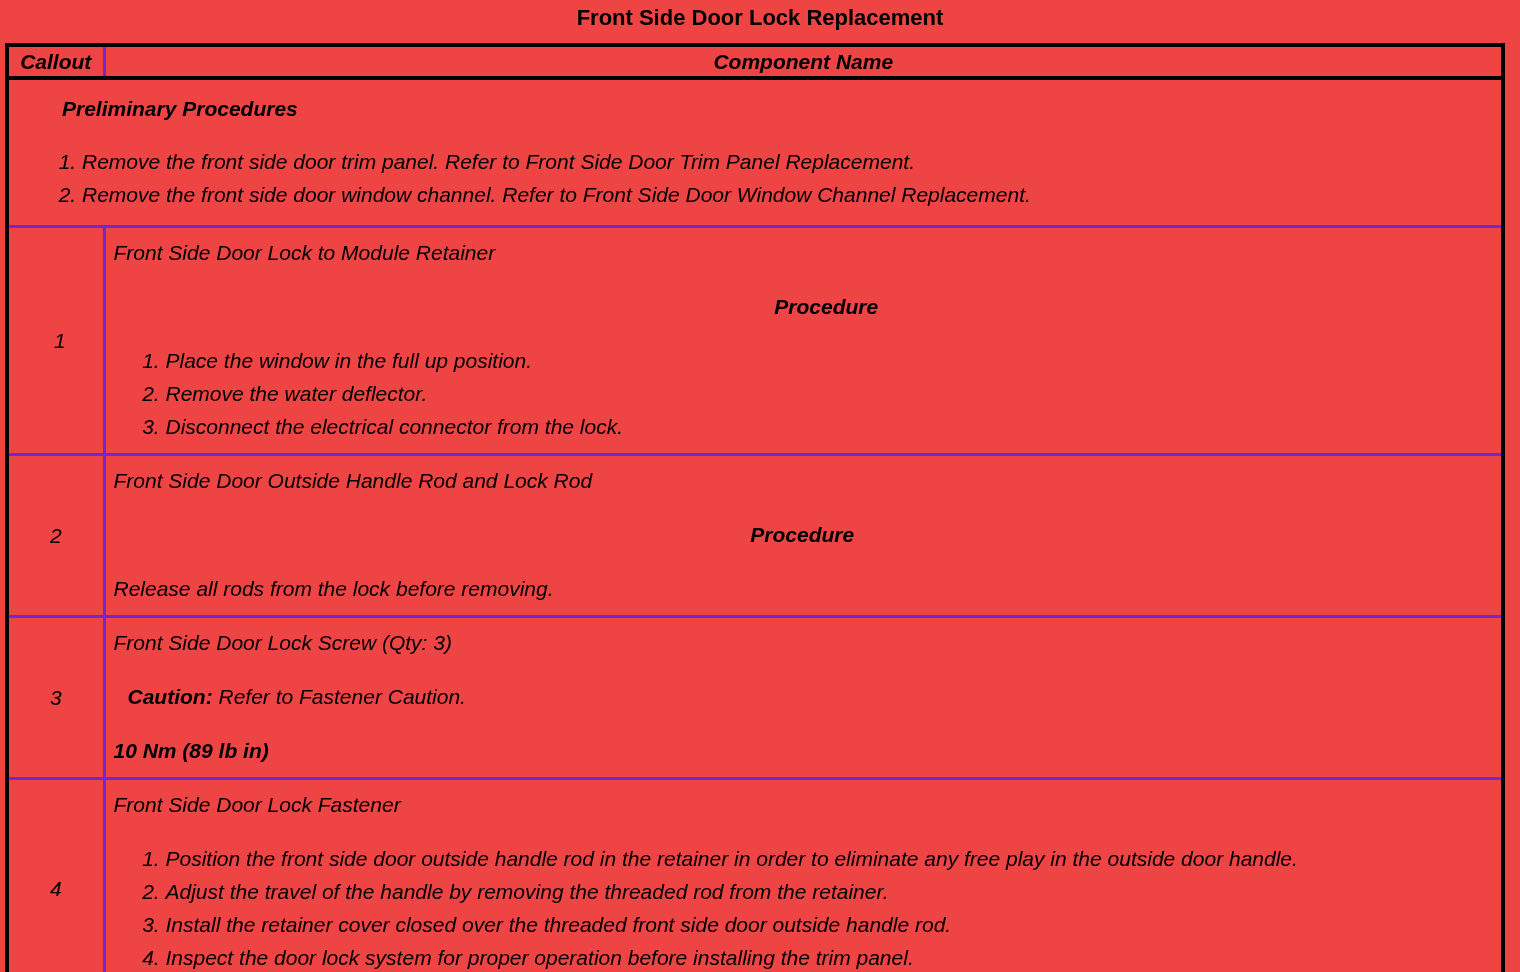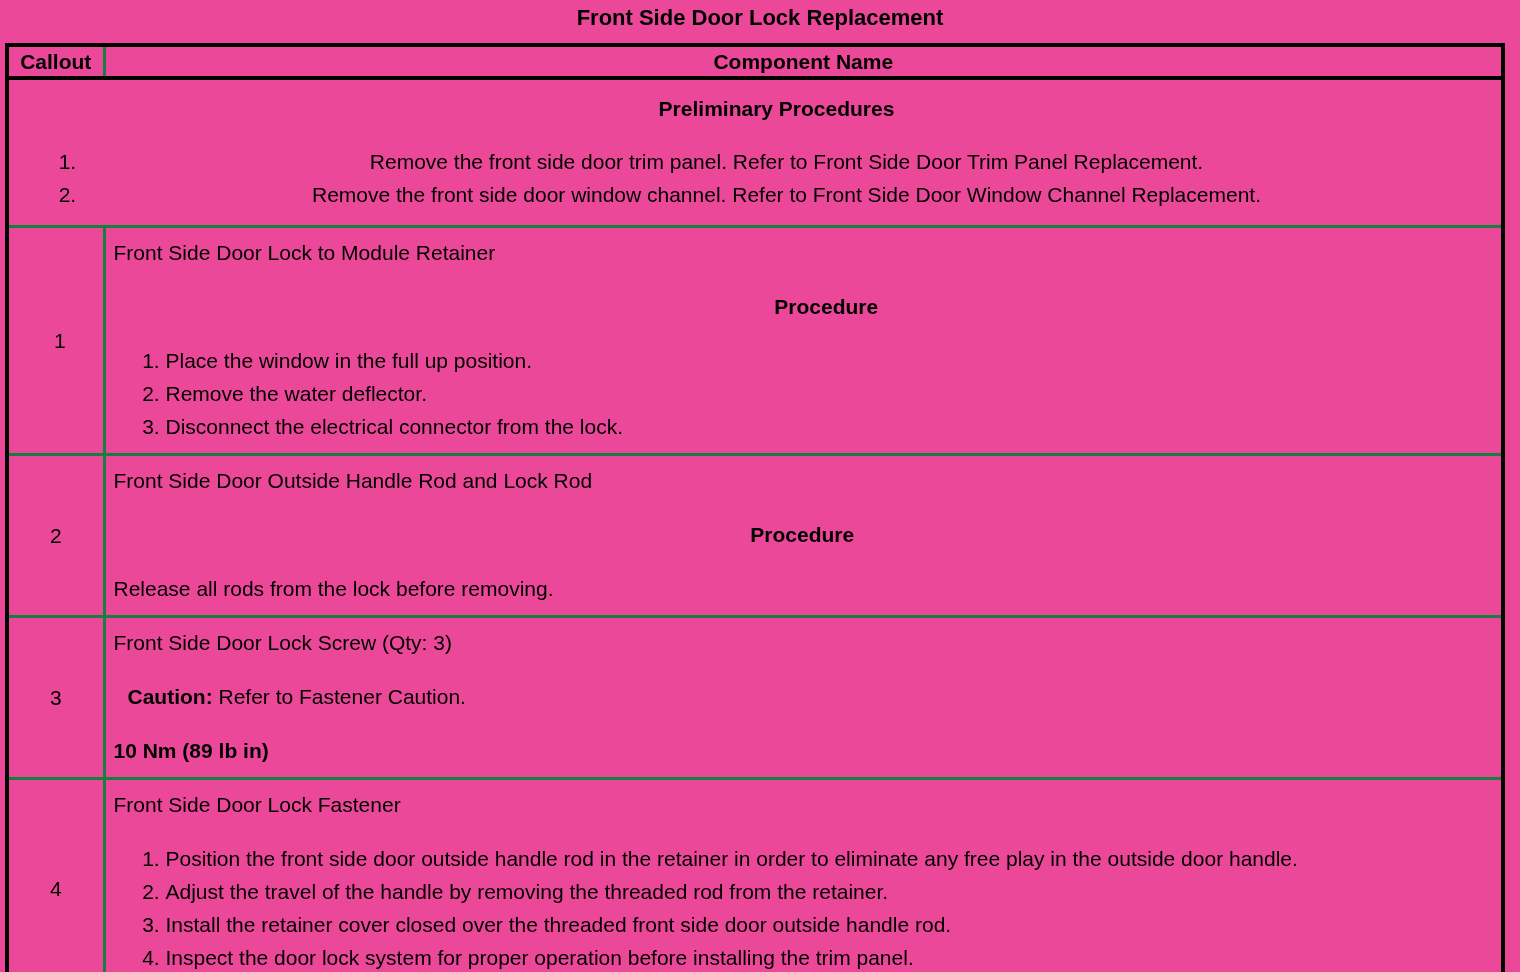--- a/index.html
+++ b/index.html
@@ -5,40 +5,40 @@
   * { box-sizing: border-box; }
   html, body {
     margin: 0; padding: 0;
     background: #ffffff;
     color: #000000;
     font-family: "Liberation Sans", sans-serif;
   }
   .page {
     width: 1520px;
     height: 972px;
-    background: #ec4899;
+    background: #ef4444;
     overflow: hidden;
   }
   .doc-title {
     text-align: center;
     font-weight: bold;
     font-size: 22px;
     padding-top: 5px;
     height: 43px;
   }
   table.spec-table {
     border-collapse: collapse;
     table-layout: fixed;
     width: 1500px;
     margin-left: 5px;
     border: 4px solid #000;
     font-size: 21px;
   }
   col.callout-col { width: 97px; }
-  th, td { border: 3px solid #15803d; padding: 0; }
+  th, td { border: 3px solid #6d28d9; padding: 0; font-style: italic; }
   thead th {
     height: 33px;
     font-size: 21px;
     font-weight: bold;
     text-align: center;
     vertical-align: middle;
     border-bottom: 4px solid #000;
   }
   th.callout-header { border-right: 2px solid #000; }
   td.callout-cell {
@@ -69,21 +69,21 @@
   ol.step-list li { line-height: 33px; }
   td.prelim-cell ol.step-list { margin-top: 4px; padding-left: 73px; }
   .component-name { margin: 0; }
   .procedure-heading { font-weight: bold; margin: 21px 0 0 0; text-align: center; }
   .procedure-heading.indented { margin-left: 48px; }
   ol.inner-steps { padding-left: 52px; }
   .note-line { margin: 21px 0 0 0; }
   .caution-line { margin: 21px 0 0 14px; }
   .caution-label { font-weight: bold; }
   .torque-line { font-weight: bold; margin: 21px 0 0 0; }
-  tr.row-prelim td { height: 130px; text-align: center; }
+  tr.row-prelim td { height: 130px; }
   tr.row-1 td { height: 216px; padding-left: 8px; }
   tr.row-2 td { height: 148px; }
   tr.row-3 td { height: 149px; }
   tr.row-4 td { height: 222px; }
 </style>
 </head>
 <body>
 
 <div class="page">
 

